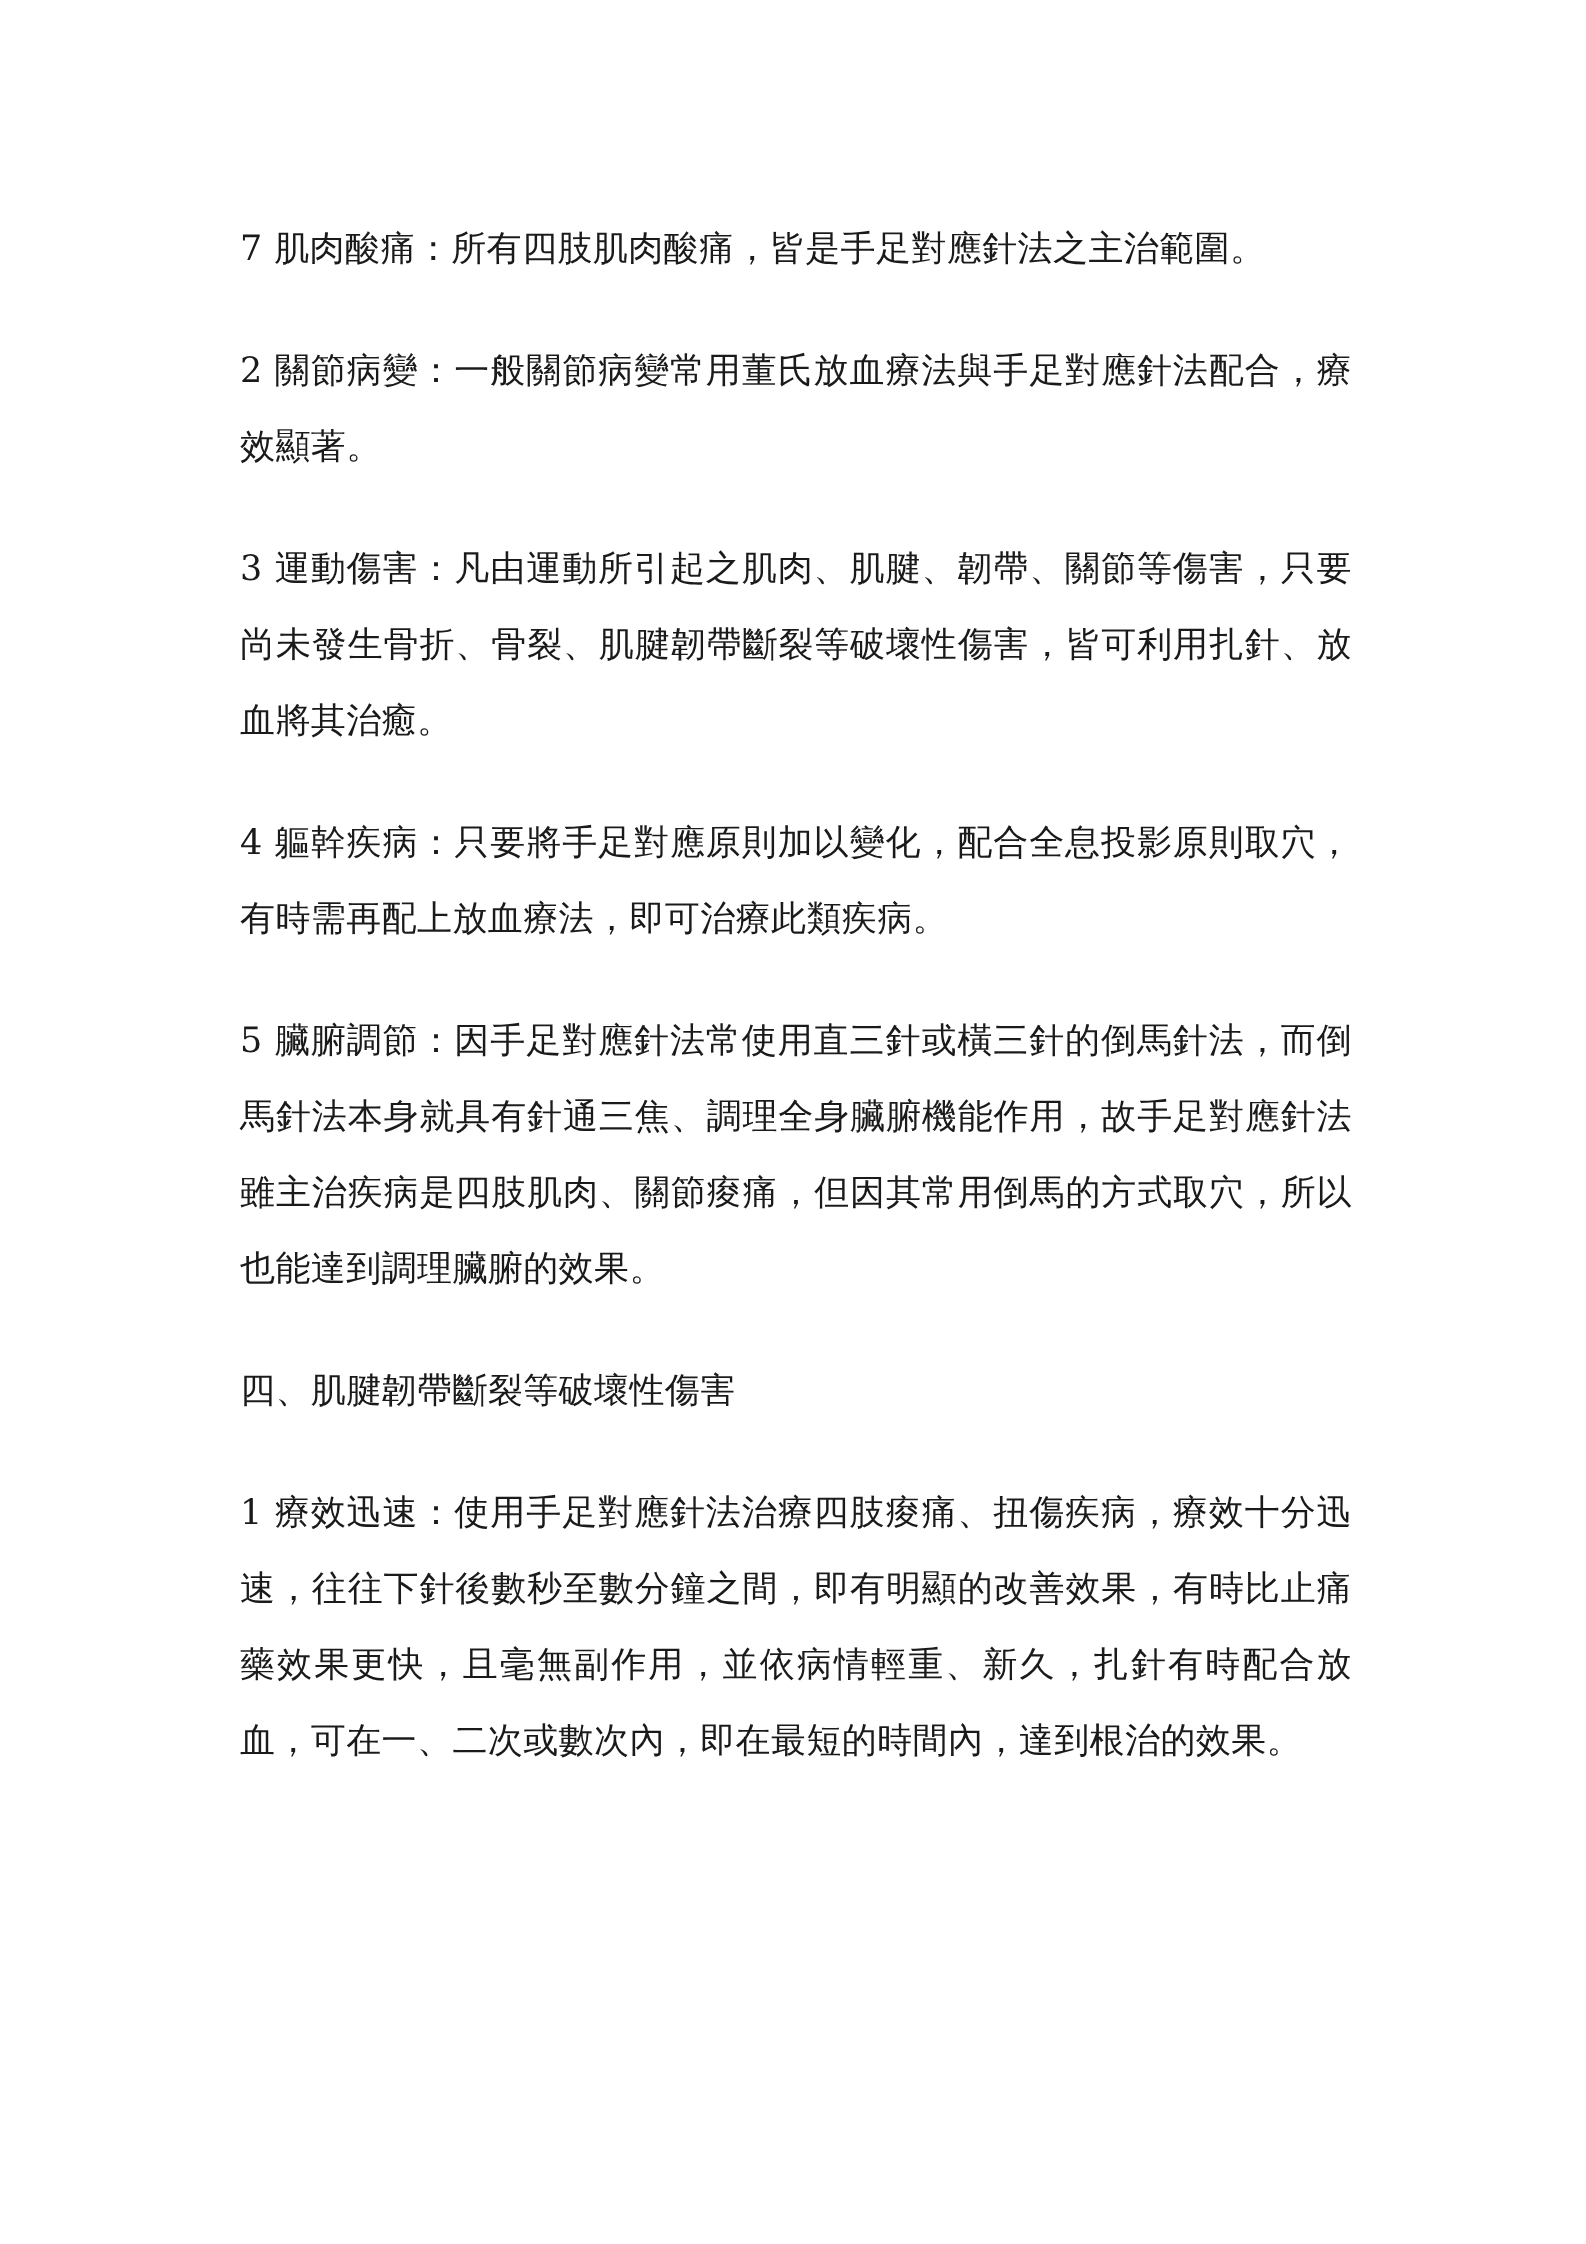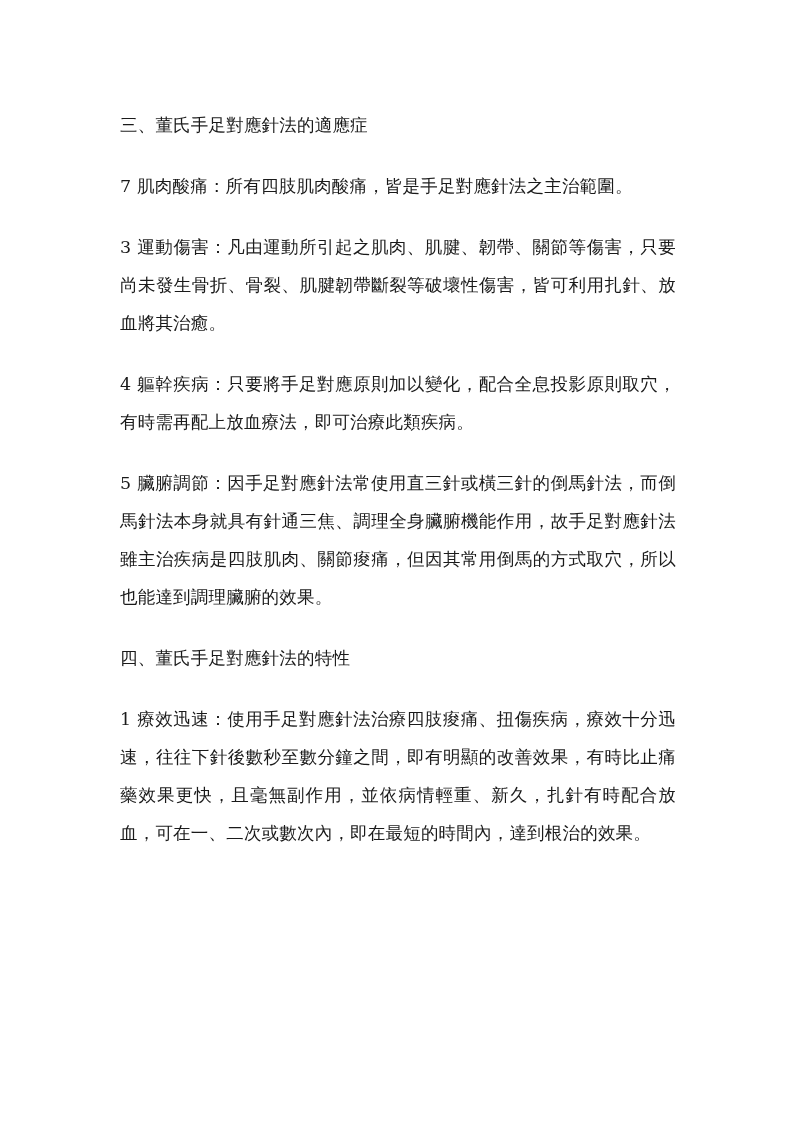--- a/index.html
+++ b/index.html
@@ -19,20 +19,20 @@
     text-justify: inter-character;
     letter-spacing: 0.2px;
     word-break: break-all;
   }
   .heading { margin-bottom: 23px; }
 </style>
 </head>
 <body>
 
 <div class="page">
-  <p class="para heading">三、董氏手足對應針法的適應症</p>
   <p class="para">7 肌肉酸痛：所有四肢肌肉酸痛，皆是手足對應針法之主治範圍。</p>
+  <p class="para">2 關節病變：一般關節病變常用董氏放血療法與手足對應針法配合，療效顯著。</p>
   <p class="para">3 運動傷害：凡由運動所引起之肌肉、肌腱、韌帶、關節等傷害，只要尚未發生骨折、骨裂、肌腱韌帶斷裂等破壞性傷害，皆可利用扎針、放血將其治癒。</p>
   <p class="para">4 軀幹疾病：只要將手足對應原則加以變化，配合全息投影原則取穴，有時需再配上放血療法，即可治療此類疾病。</p>
   <p class="para">5 臟腑調節：因手足對應針法常使用直三針或橫三針的倒馬針法，而倒馬針法本身就具有針通三焦、調理全身臟腑機能作用，故手足對應針法雖主治疾病是四肢肌肉、關節痠痛，但因其常用倒馬的方式取穴，所以也能達到調理臟腑的效果。</p>
-  <p class="para heading">四、董氏手足對應針法的特性</p>
+  <p class="para heading">四、肌腱韌帶斷裂等破壞性傷害</p>
   <p class="para">1 療效迅速：使用手足對應針法治療四肢痠痛、扭傷疾病，療效十分迅速，往往下針後數秒至數分鐘之間，即有明顯的改善效果，有時比止痛藥效果更快，且毫無副作用，並依病情輕重、新久，扎針有時配合放血，可在一、二次或數次內，即在最短的時間內，達到根治的效果。</p>
 </div>
 
 </body></html>

